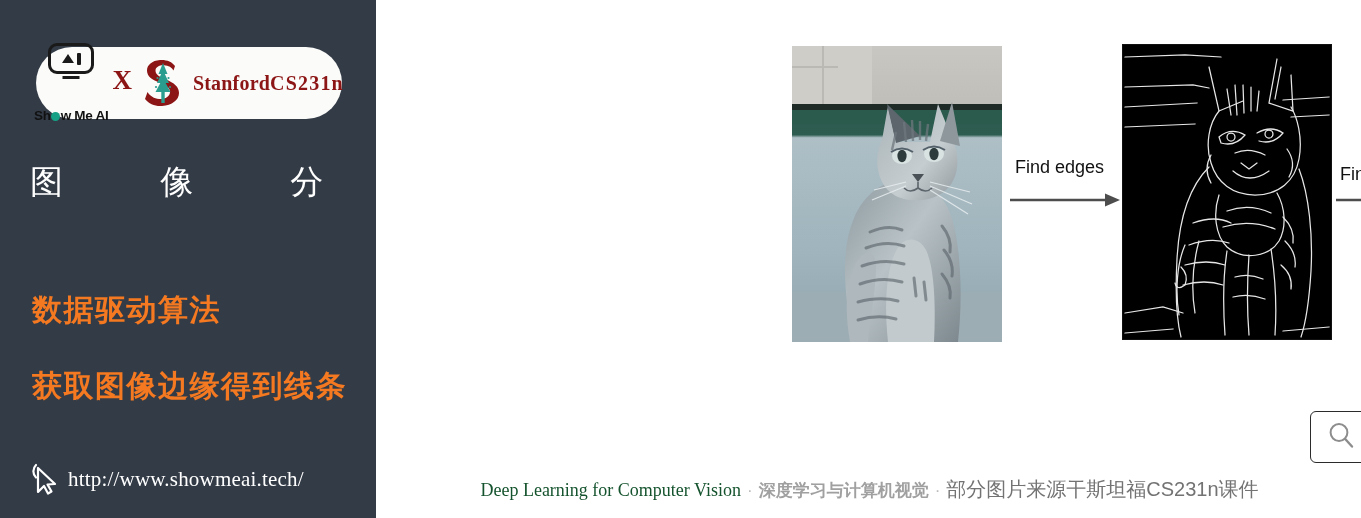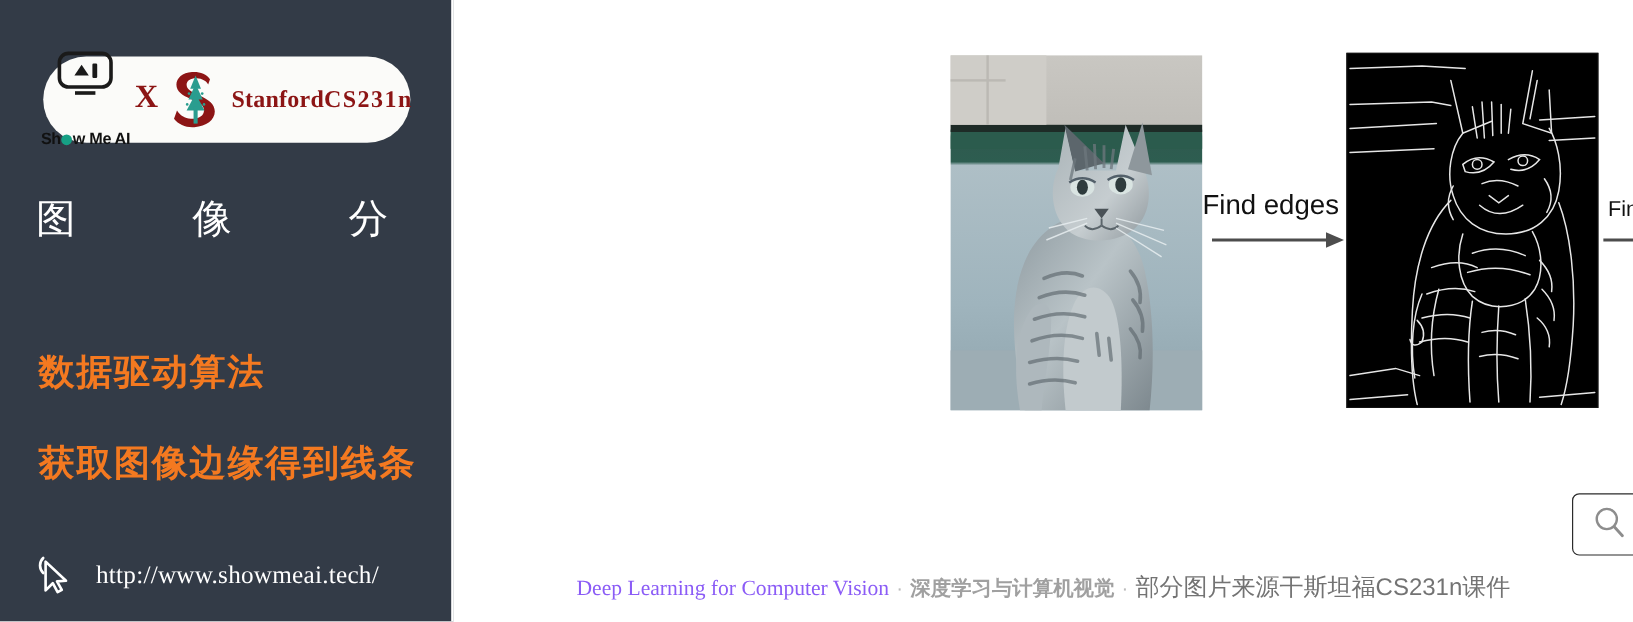--- a/index.html
+++ b/index.html
@@ -89,21 +89,21 @@
     color:#f47920; font-size:30px; font-weight:bold;
     letter-spacing:1.5px; white-space:nowrap;
   }
   .sb-orange2 {
     position:absolute; left:32px; top:366px;
     color:#f47920; font-size:30px; font-weight:bold;
     letter-spacing:1.5px; white-space:nowrap;
   }
   .sb-url-row {
     position:absolute; left:30px; top:462px;
-    display:flex; align-items:center; gap:20px;
+    display:flex; align-items:center; gap:8px;
   }
   .cursor-ic { width:30px; height:34px; flex:none; }
   .sb-url {
     color:#ffffff; font-size:21px;
     font-family:"Liberation Serif", serif;
     letter-spacing:0.2px; white-space:nowrap;
   }
 
   
   .main { position:relative; width:983px; height:518px; background:#fff; flex:none; }
@@ -121,22 +121,22 @@
   }
   .photo-credit .u { text-decoration:underline; }
 
   .edge-img {
     position:absolute; left:744px; top:44px; width:210px; height:296px;
     background:#000; border:1px solid #111;
   }
   .edge-img svg { display:block; }
 
   .arrow-label-1 {
-    position:absolute; left:624px; top:157px;
-    font-size:23px; color:#111; white-space:nowrap;
+    position:absolute; left:637px; top:157px;
+    font-size:18px; color:#111; white-space:nowrap;
   }
   .arrow-line-1 {
     position:absolute; left:632px; top:193px; width:110px; height:14px;
   }
   .arrow-label-2 {
     position:absolute; left:962px; top:164px;
     font-size:18px; color:#111; white-space:nowrap;
   }
   .arrow-line-2 {
     position:absolute; left:958px; top:193px; width:118px; height:14px;
@@ -152,21 +152,21 @@
     padding:0 16px; gap:9px;
   }
   .search-box .mag { flex:none; }
 
   .footer {
     position:absolute; left:0; top:476px; width:983px;
     text-align:center;
     font-size:17px; color:#adadad;
     white-space:nowrap;
   }
-  .footer .f-en { font-family:"Liberation Serif", serif; font-size:18px; color:#8b5cf6; }
+  .footer .f-en { font-family:"Liberation Serif", serif; font-size:18px; color:#14532d; }
   .footer .f-sep { color:#bcbcbc; margin:0 6px; }
   .footer .f-bold { font-weight:bold; color:#a0a0a0; }
   .footer .f-tail { color:#737373; font-size:20px; }
 </style>
 </head>
 <body>
 
 <div class="page">
 
   <div class="sidebar">

